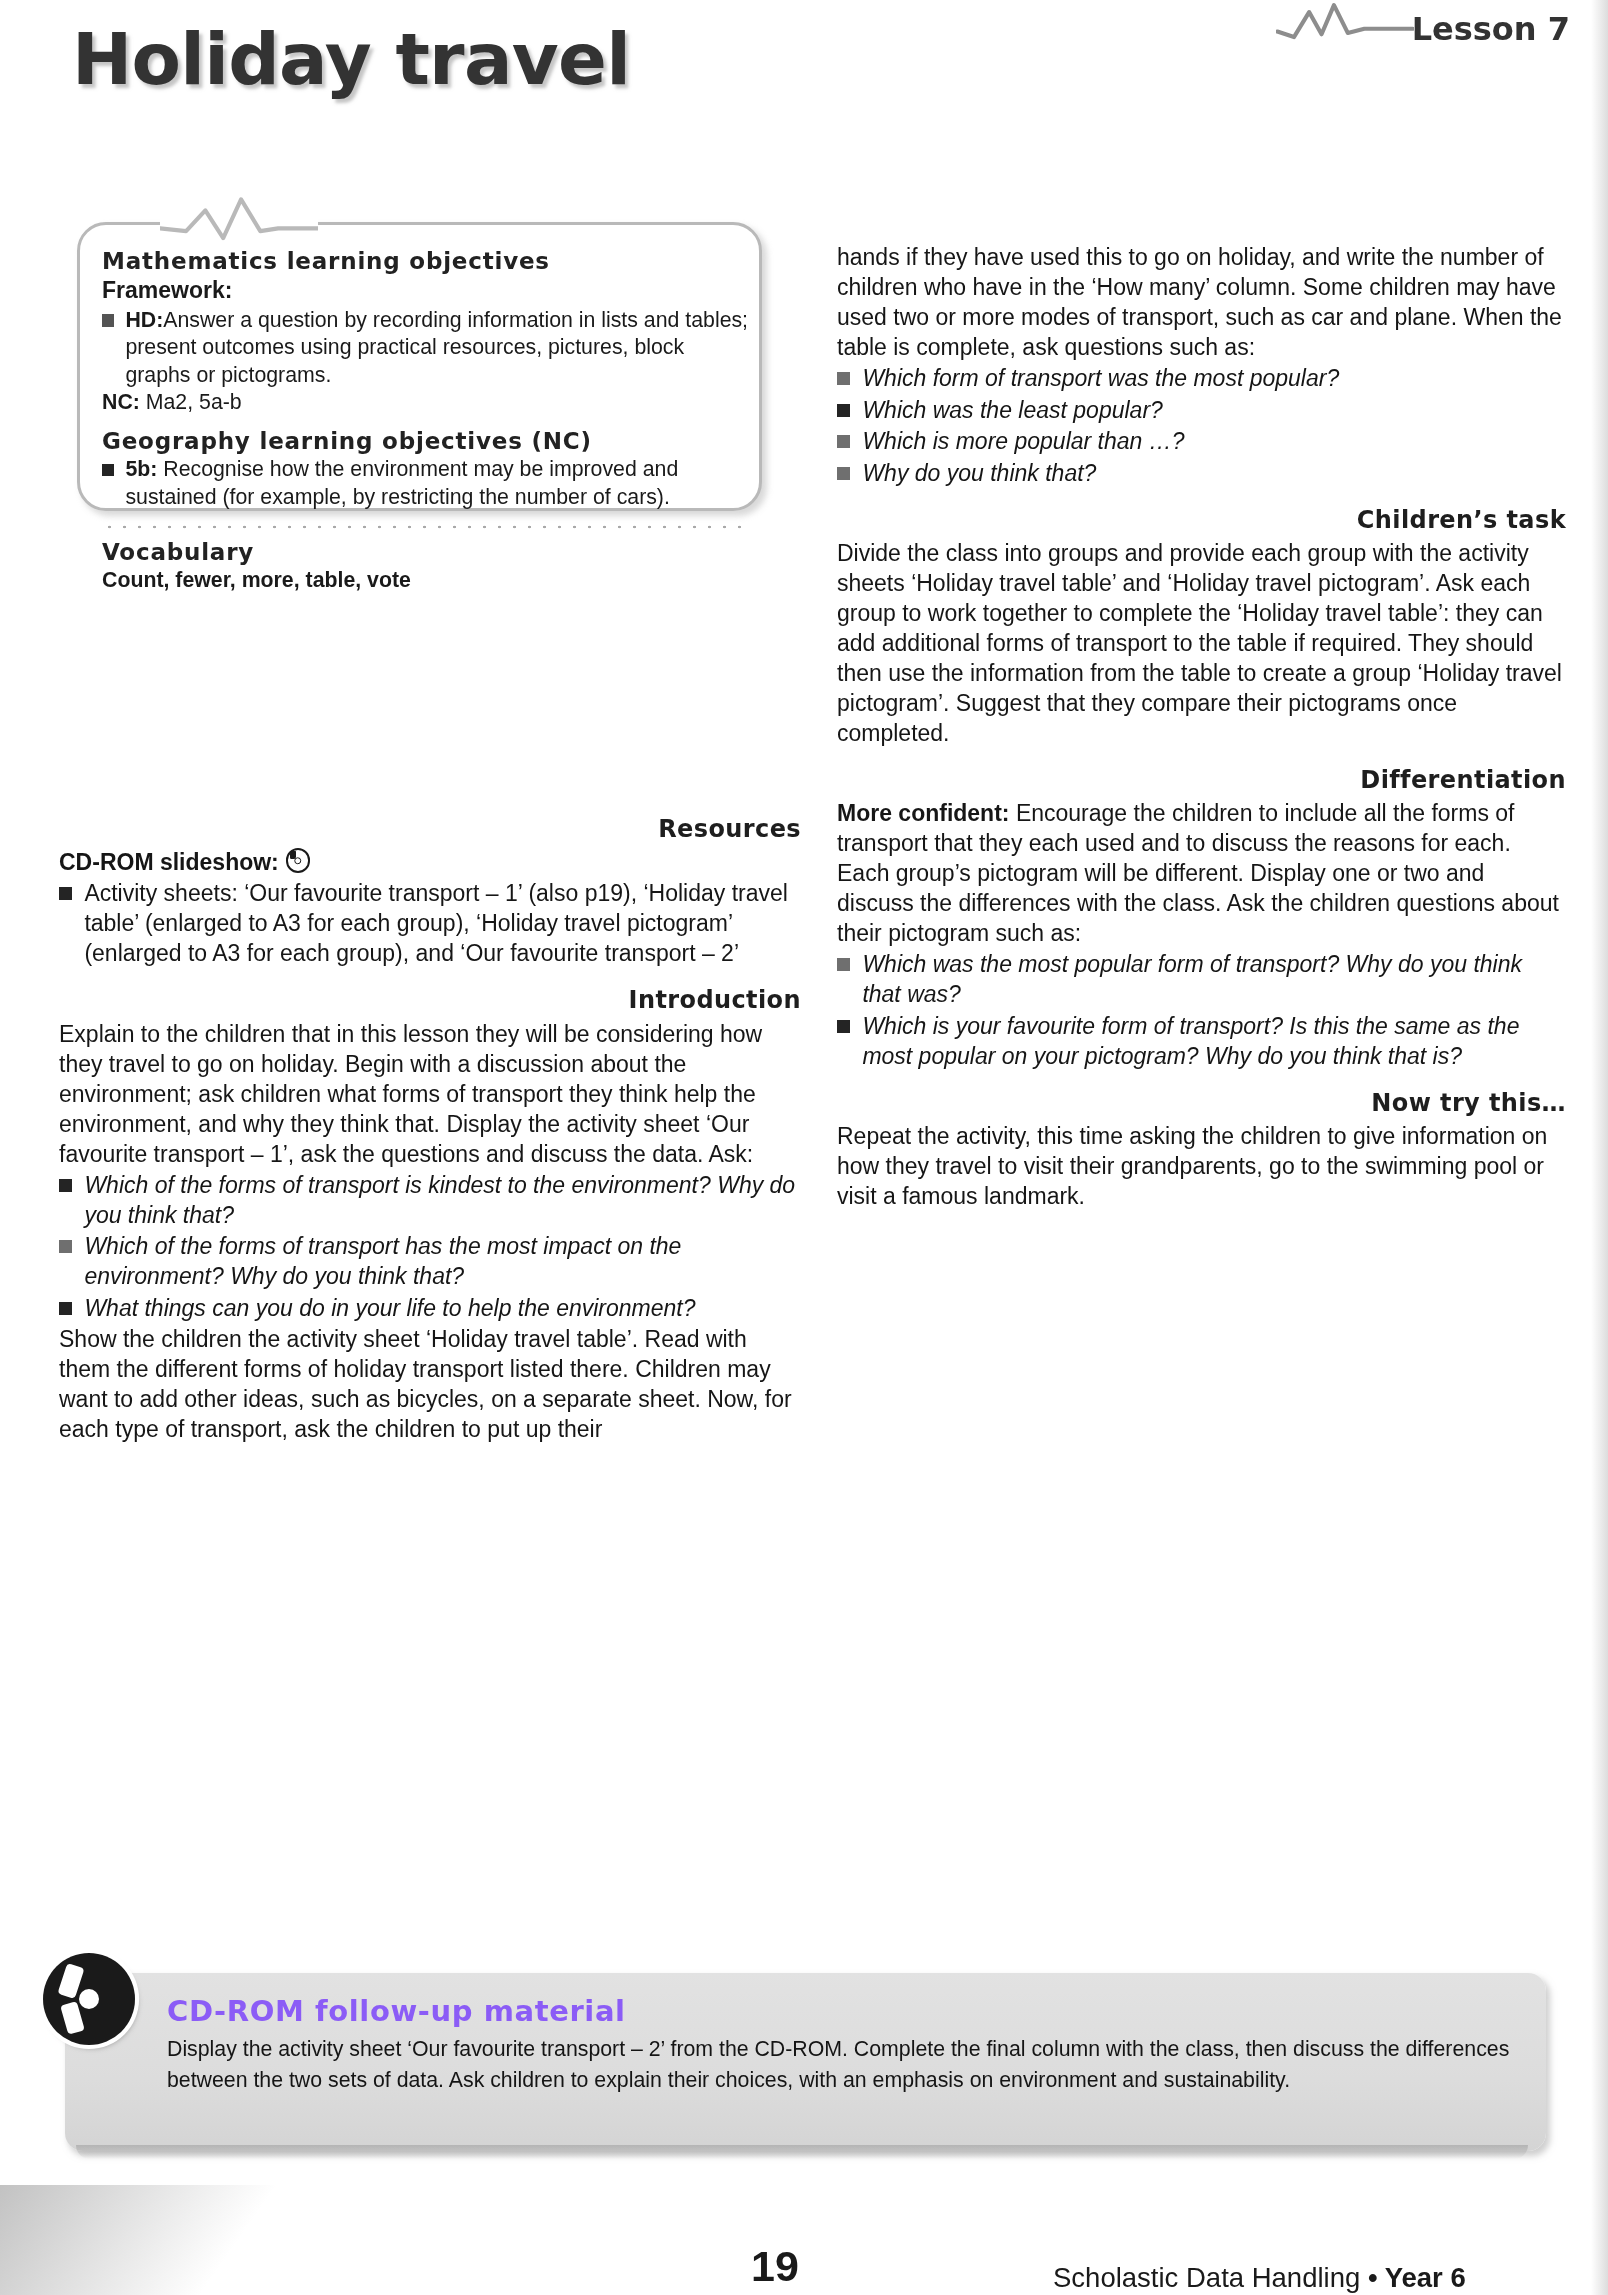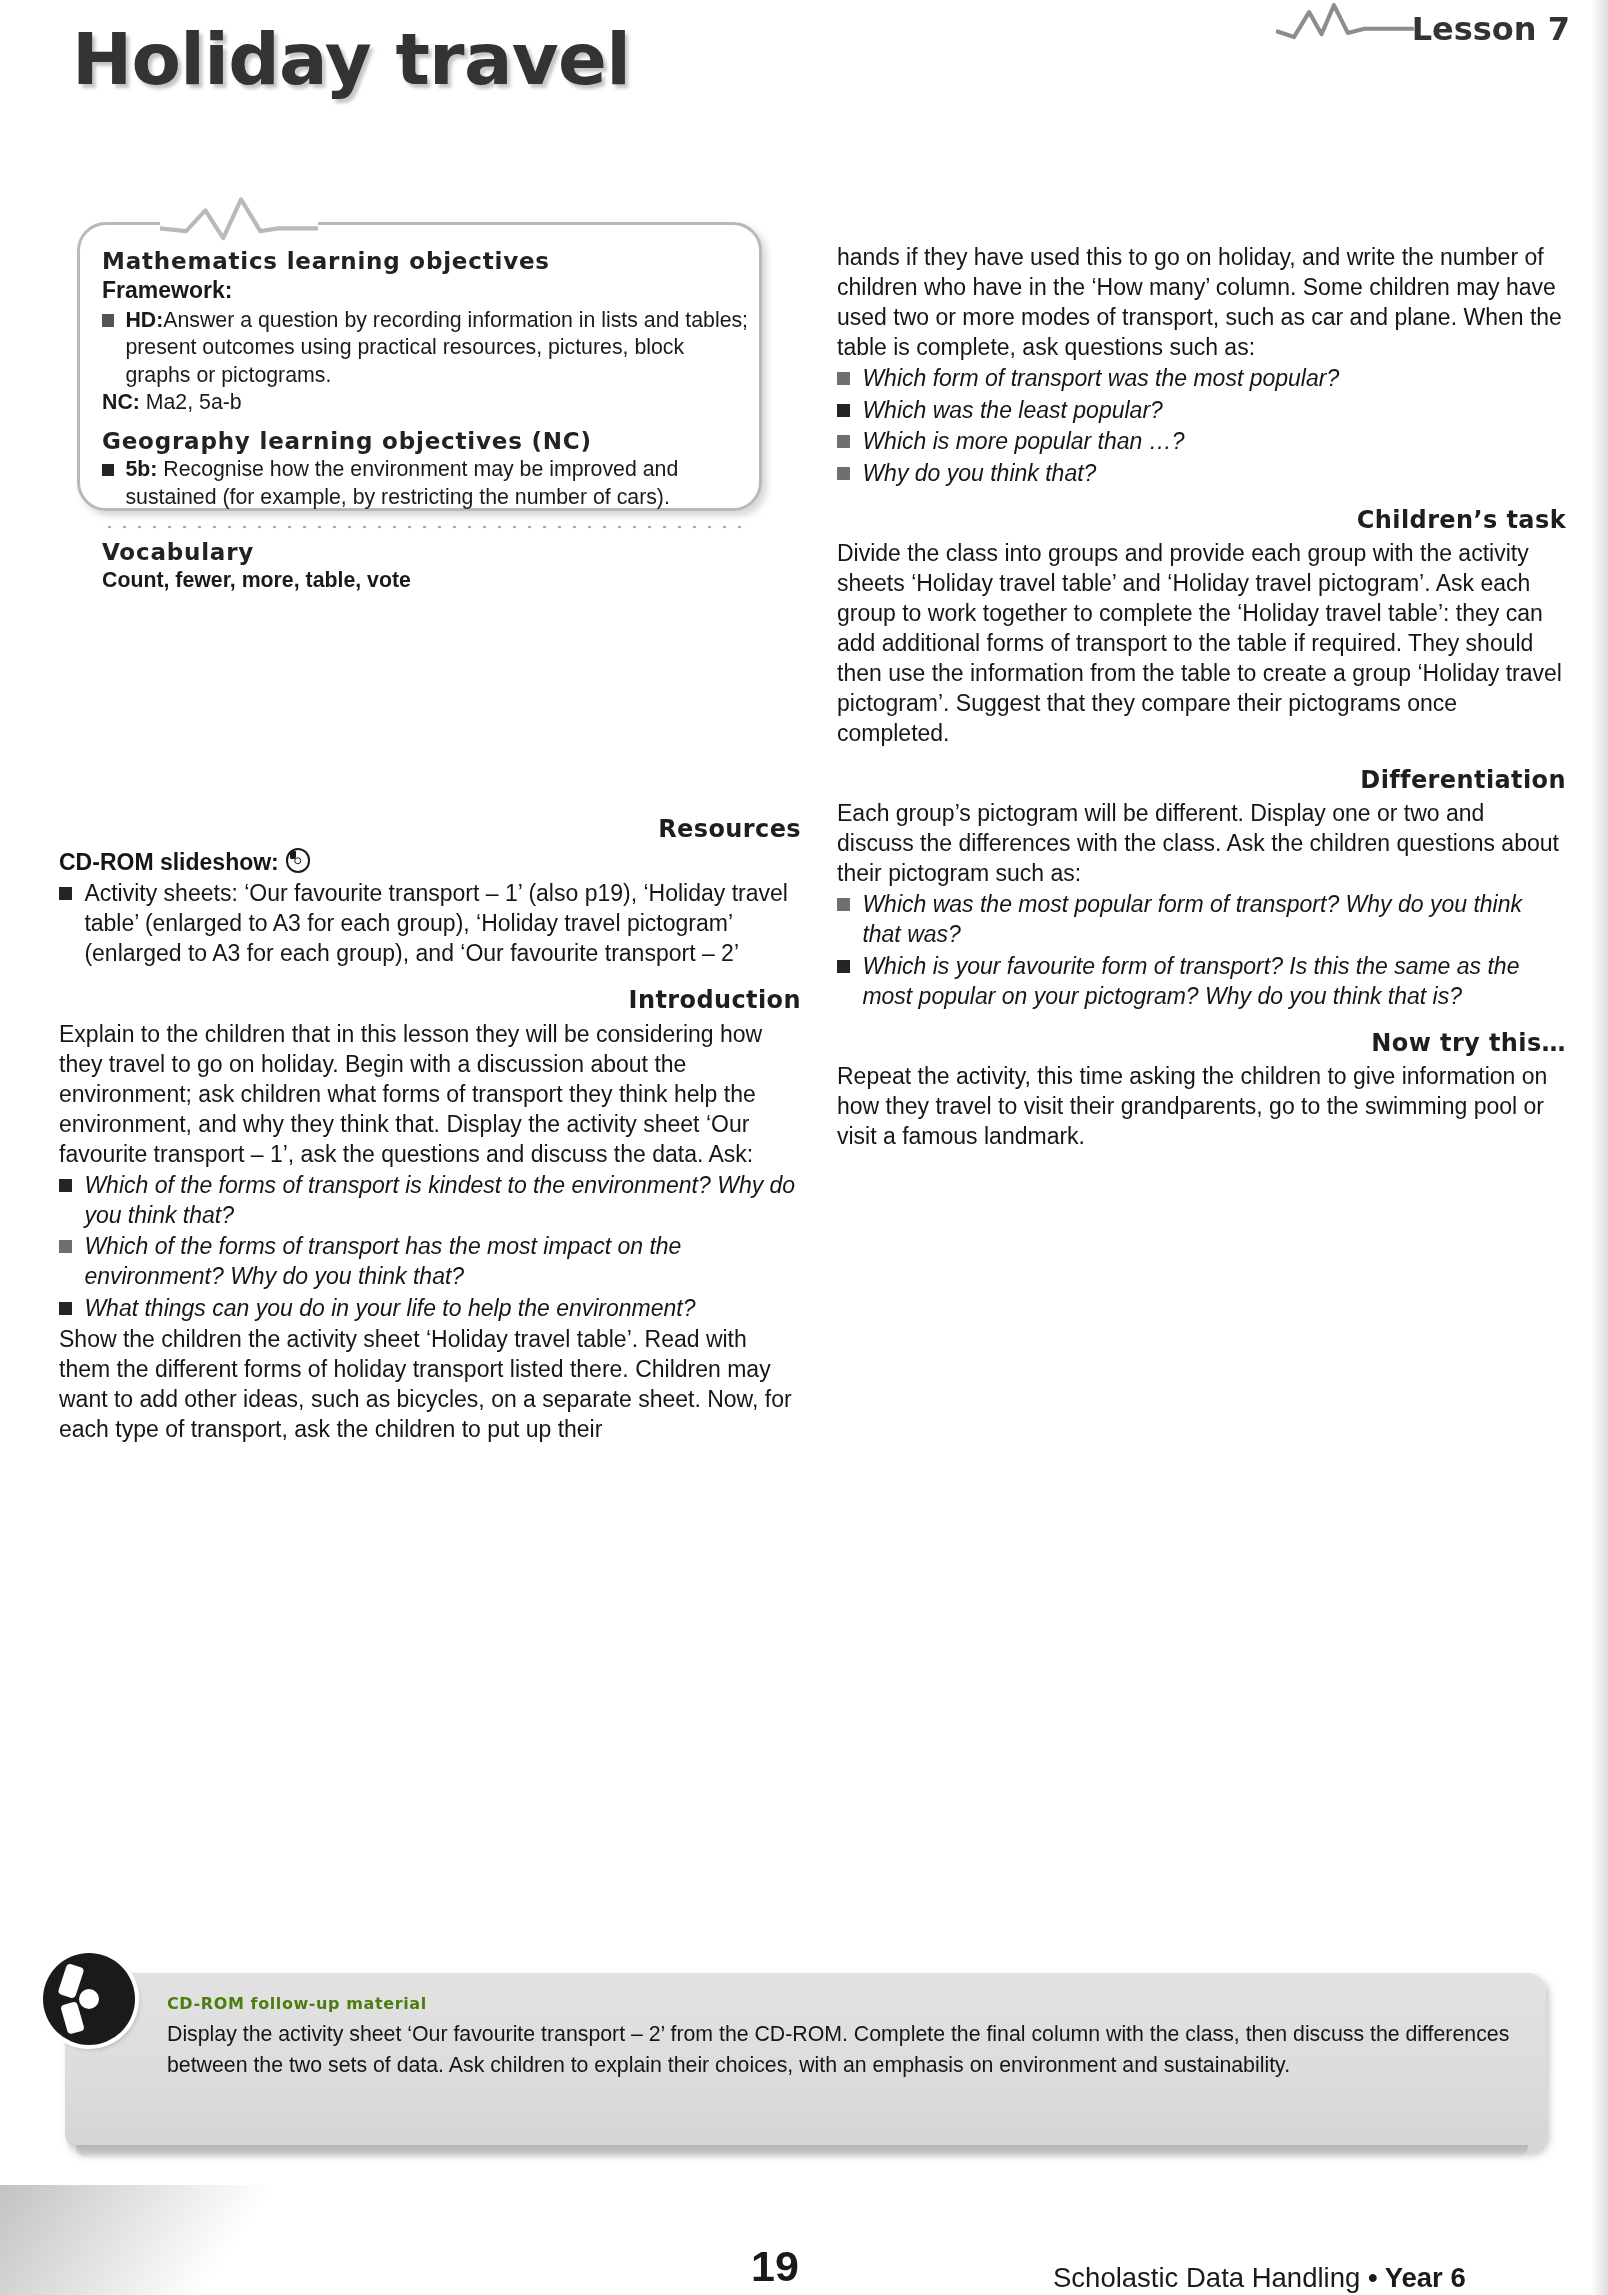--- a/index.html
+++ b/index.html
@@ -290,25 +290,25 @@
     transform: rotate(-16deg);
     border-radius: 4.1px;
   }
   .cdrom-text {
     position: absolute;
     left: 167px;
     top: 1994px;
     width: 1349px;
   }
   .cdrom-title {
-    font-size: 16px;
+    font-size: 29px;
     font-weight: bold;
     font-family: "DejaVu Sans", sans-serif;
     letter-spacing: 0.6px;
-    color: #4d7c0f;
+    color: #8b5cf6;
     margin: 0 0 5.5px 0;
   }
   .cdrom-body {
     font-size: 21.3px;
     line-height: 31px;
     color: #151515;
     margin: 0;
   }
 
   
@@ -450,20 +450,21 @@
       <li>
         <span class="sq-bullet"></span>
         <span class="bt">Why do you think that?</span>
       </li>
     </ul>
 
     <h3 class="sec">Children’s task</h3>
     <p class="body">Divide the class into groups and provide each group with the activity sheets ‘Holiday travel table’ and ‘Holiday travel pictogram’. Ask each group to work together to complete the ‘Holiday travel table’: they can add additional forms of transport to the table if required. They should then use the information from the table to create a group ‘Holiday travel pictogram’. Suggest that they compare their pictograms once completed.</p>
 
     <h3 class="sec">Differentiation</h3>
+    <p class="sub-line"><b>More confident:</b> <span>Encourage the children to include all the forms of transport that they each used and to discuss the reasons for each.</span></p>
 
     <p class="body">Each group’s pictogram will be different. Display one or two and discuss the differences with the class. Ask the children questions about their pictogram such as:</p>
 
     <ul class="bl">
       <li>
         <span class="sq-bullet"></span>
         <span class="bt">Which was the most popular form of transport? Why do you think that was?</span>
       </li>
       <li>
         <span class="sq-bullet dark"></span>

